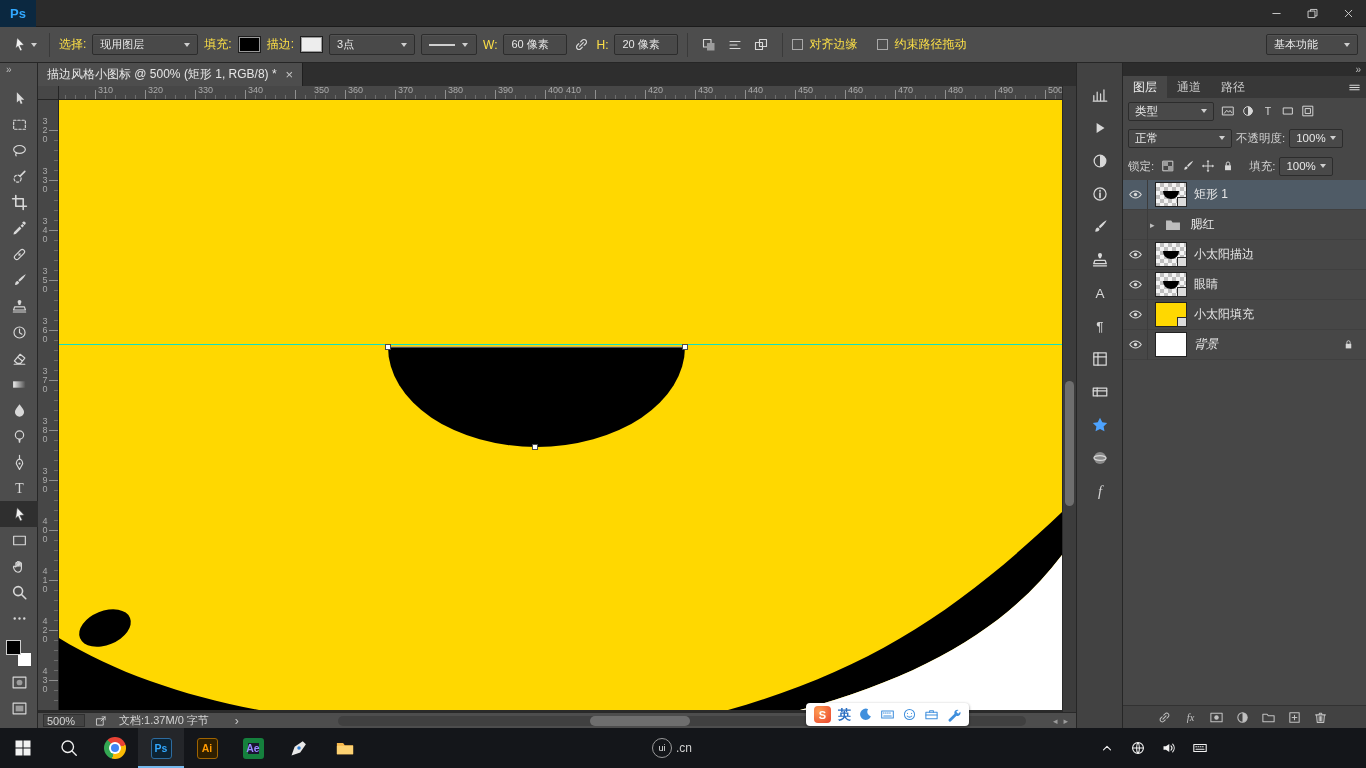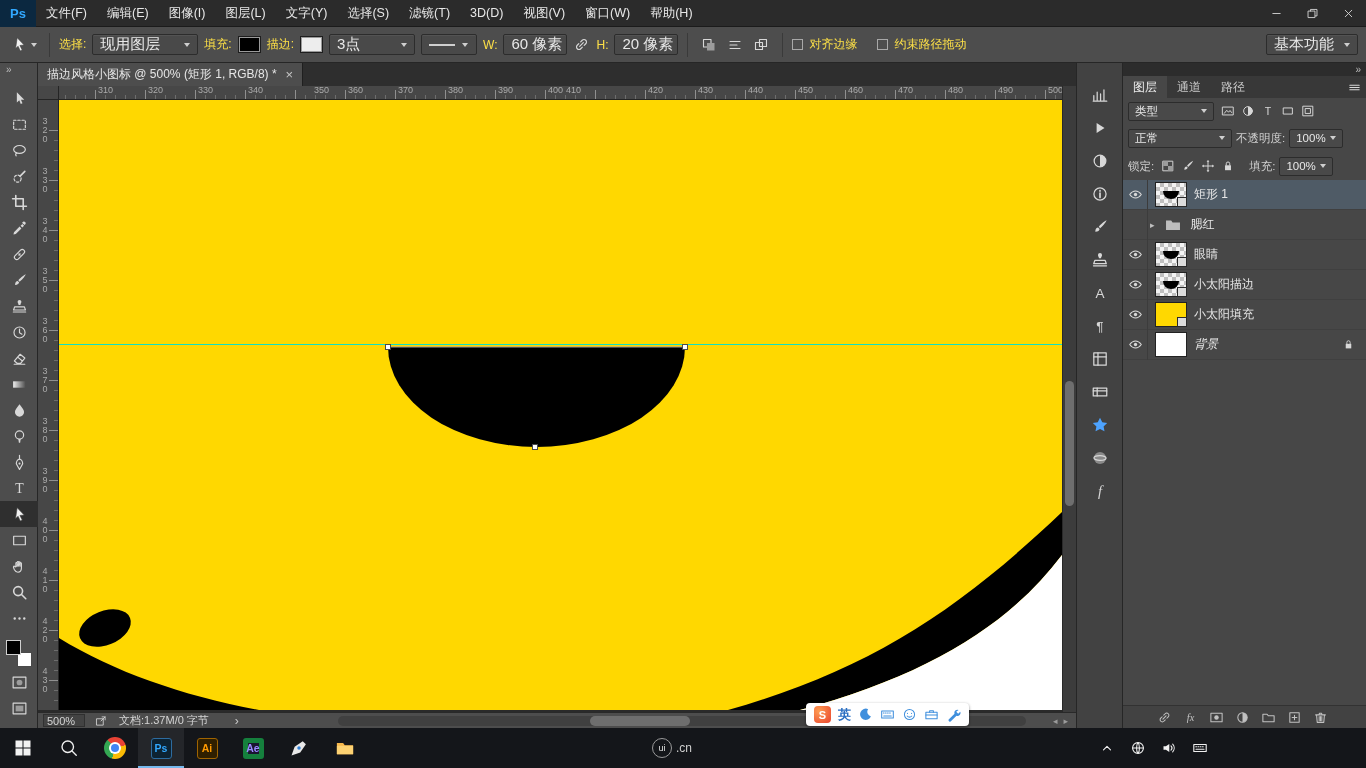--- a/index.html
+++ b/index.html
@@ -27,21 +27,21 @@
   .menu-item{padding:0 10px;height:27px;line-height:27px;font-size:12.5px;color:#e8e8e8;white-space:nowrap;}
   .win-controls{margin-left:auto;display:flex;}
   .win-btn{width:36px;height:27px;display:flex;align-items:center;justify-content:center;}
   .win-btn .ic{width:13px;height:13px;}
 
   
   .optionsbar{position:absolute;left:0;top:27px;width:1366px;height:36px;background:#4d4d4d;
               border-bottom:1px solid #262626;display:flex;align-items:center;gap:6px;padding:0 8px;}
   .opt-label{font-size:12px;color:#fde047;white-space:nowrap;}
   .field{height:21px;background:#494949;border:1px solid #2c2c2c;border-radius:2px;display:flex;
-         align-items:center;gap:7px;padding:0 7px;font-size:15px;color:#e8e8e8;
+         align-items:center;gap:7px;padding:0 7px;font-size:11px;color:#e8e8e8;
          box-shadow:inset 0 1px 0 rgba(255,255,255,.06);white-space:nowrap;}
   .caret{width:0;height:0;border-left:3.5px solid transparent;border-right:3.5px solid transparent;
          border-top:4.5px solid #cfcfcf;flex:none;}
   .swatch{width:23px;height:17px;border:1px solid #1e1e1e;box-shadow:inset 0 0 0 1px #9a9a9a;flex:none;}
   .fill-swatch{background:#000;}
   .stroke-swatch{background:#ededed;}
   .line-sample{width:26px;height:2px;background:#cfcfcf;}
   .cb{width:11px;height:11px;border:1px solid #a8a8a8;background:transparent;flex:none;}
   .opt-btn{width:24px;height:23px;display:flex;align-items:center;justify-content:center;}
   .sep-v{width:1px;height:24px;background:#3a3a3a;margin:0 3px;flex:none;}
@@ -184,33 +184,20 @@
   .tb-tray{position:absolute;right:158px;top:0;height:40px;display:flex;align-items:center;gap:15px;}
   .tb-tray .ic{width:16px;height:16px;}
 </style>
 </head>
 <body>
 
 <div class="app">
 
   <div class="menubar">
     <div class="ps-badge">Ps</div>
-    <div class="menus">
-        <div class="menu-item">文件(F)</div>
-        <div class="menu-item">编辑(E)</div>
-        <div class="menu-item">图像(I)</div>
-        <div class="menu-item">图层(L)</div>
-        <div class="menu-item">文字(Y)</div>
-        <div class="menu-item">选择(S)</div>
-        <div class="menu-item">滤镜(T)</div>
-        <div class="menu-item">3D(D)</div>
-        <div class="menu-item">视图(V)</div>
-        <div class="menu-item">窗口(W)</div>
-        <div class="menu-item">帮助(H)</div>
-      </div>
     <div class="win-controls">
         <div class="win-btn">
           <span class="ic">
             <svg viewBox="0 0 16 16">
               <path class="st" d="M3.5 8h9"></path>
             </svg>
           </span>
         </div>
         <div class="win-btn">
           <span class="ic">
@@ -833,36 +820,36 @@
               <svg viewBox="0 0 16 16">
                 <path class="st" d="M1.8 8C3.8 5.3 5.9 4.2 8 4.2S12.2 5.3 14.2 8c-2 2.7-4.1 3.8-6.2 3.8S3.8 10.7 1.8 8z"></path>
                 <circle class="fl" cx="8" cy="8" r="1.8"></circle>
               </svg>
             </span>
           </div>
           <div class="thumb checker">
             <i class="blob"></i>
             <i class="badge"></i>
           </div>
-          <span class="layer-name">眼睛</span>
+          <span class="layer-name">小太阳描边</span>
         </div>
         <div class="layer-row">
           <div class="eye-cell">
             <span class="ic">
               <svg viewBox="0 0 16 16">
                 <path class="st" d="M1.8 8C3.8 5.3 5.9 4.2 8 4.2S12.2 5.3 14.2 8c-2 2.7-4.1 3.8-6.2 3.8S3.8 10.7 1.8 8z"></path>
                 <circle class="fl" cx="8" cy="8" r="1.8"></circle>
               </svg>
             </span>
           </div>
           <div class="thumb checker">
             <i class="blob"></i>
             <i class="badge"></i>
           </div>
-          <span class="layer-name">小太阳描边</span>
+          <span class="layer-name">眼睛</span>
         </div>
         <div class="layer-row">
           <div class="eye-cell">
             <span class="ic">
               <svg viewBox="0 0 16 16">
                 <path class="st" d="M1.8 8C3.8 5.3 5.9 4.2 8 4.2S12.2 5.3 14.2 8c-2 2.7-4.1 3.8-6.2 3.8S3.8 10.7 1.8 8z"></path>
                 <circle class="fl" cx="8" cy="8" r="1.8"></circle>
               </svg>
             </span>
           </div>

